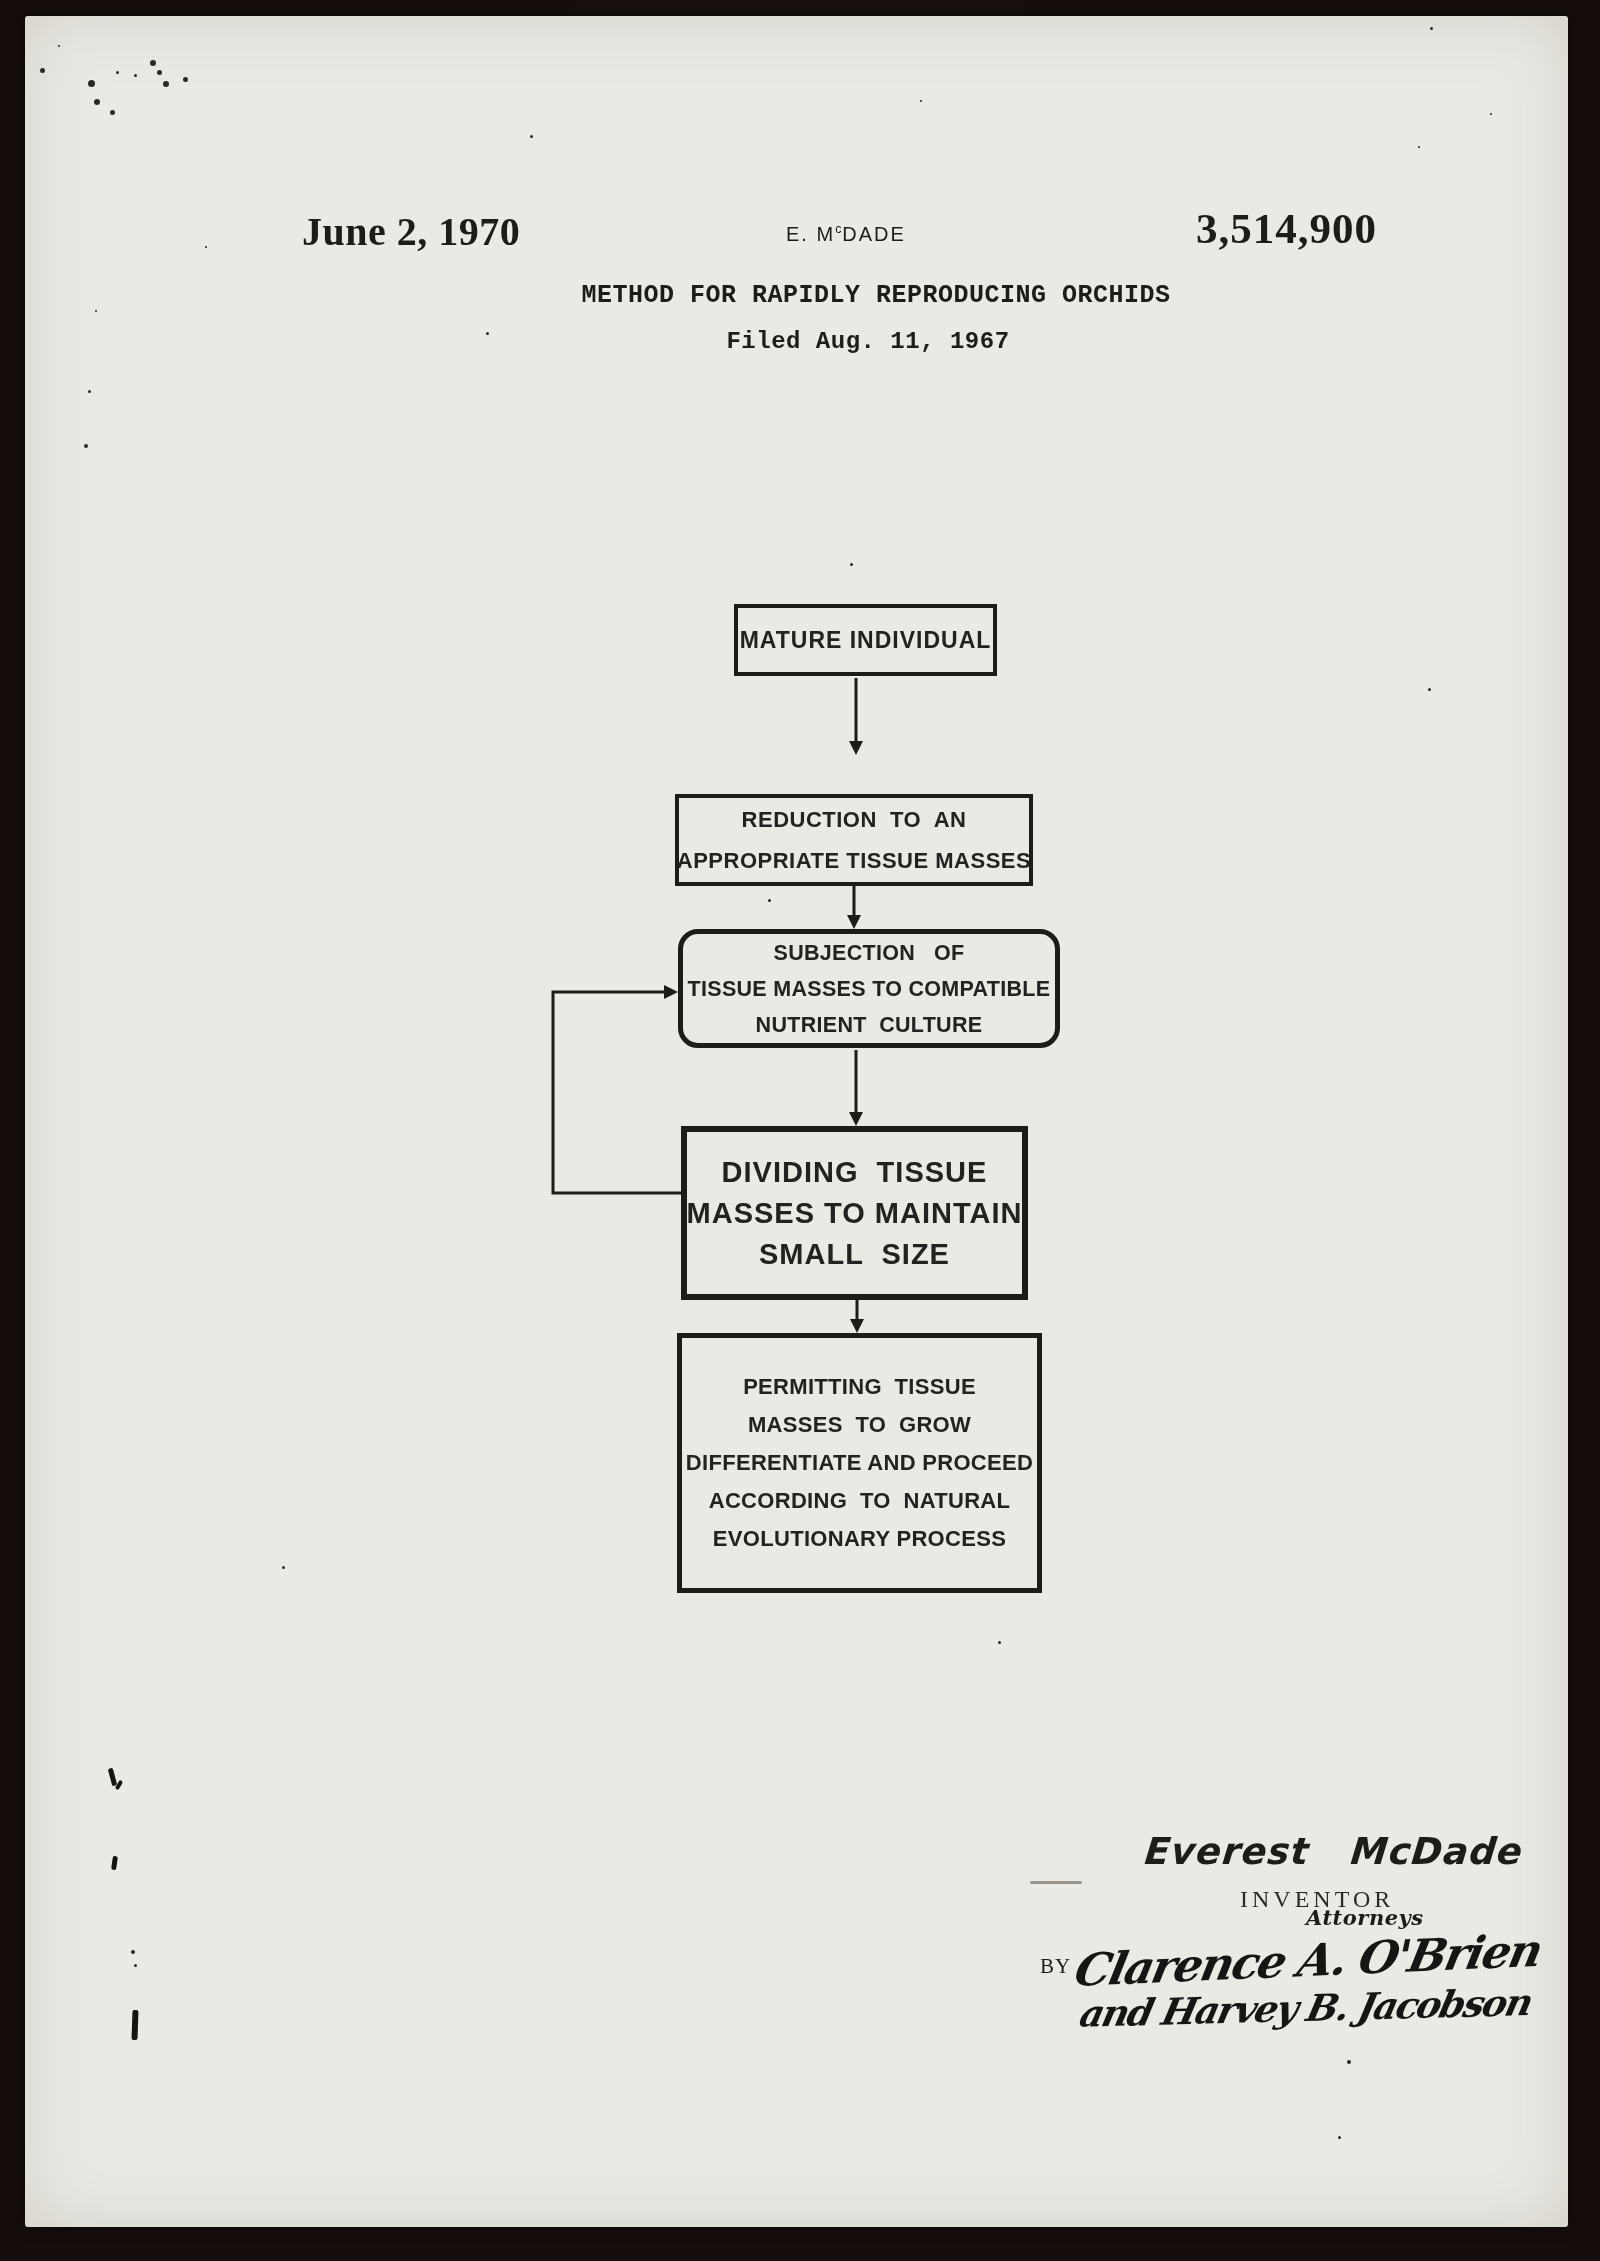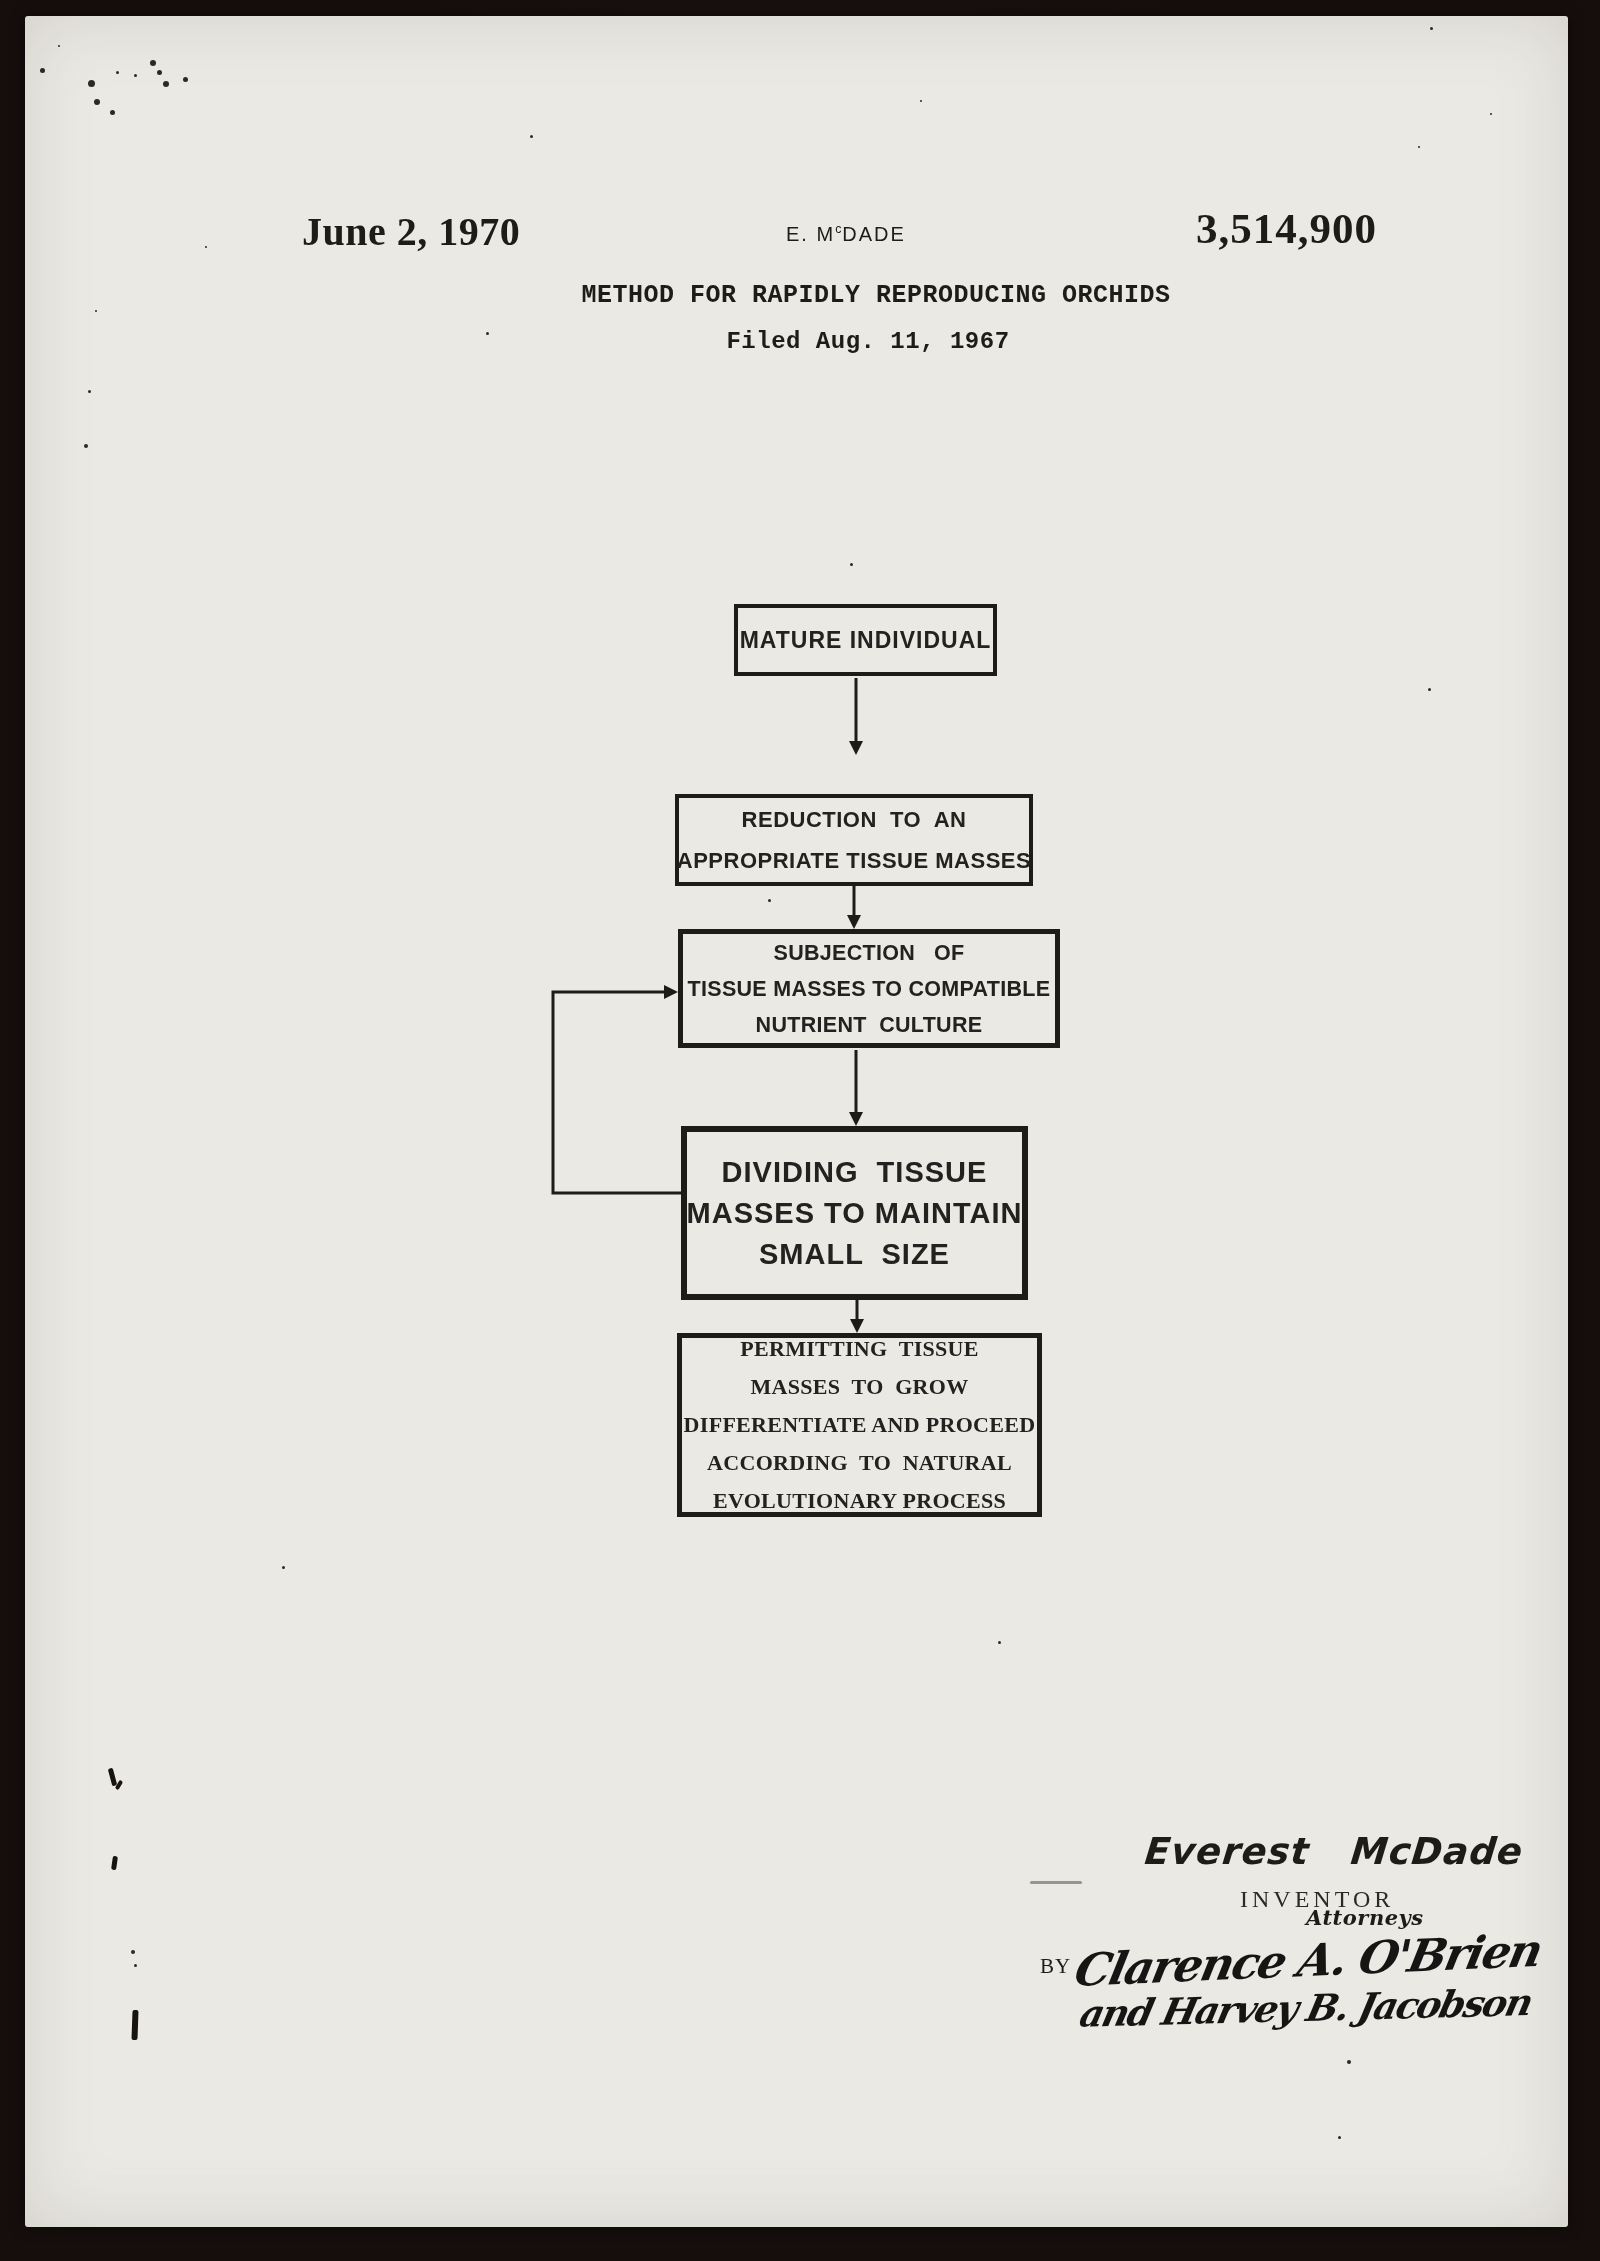--- a/index.html
+++ b/index.html
@@ -33,23 +33,23 @@
   .fbox{
     border:4px solid #1e1c19;
     background:#eae9e4;
     display:flex;flex-direction:column;align-items:center;justify-content:center;
     text-align:center;font-weight:700;color:#242220;
     box-sizing:border-box;
   }
   .fbox .ln{white-space:pre;display:block;}
   .b1{left:734px;top:604px;width:263px;height:72px;font-size:23px;letter-spacing:1px;}
   .b2{left:675px;top:755px;width:358px;height:92px;font-size:22px;line-height:41px;letter-spacing:.5px;margin-top:39px;}
-  .b3{left:678px;top:929px;width:382px;height:119px;border-width:5px;font-size:21.5px;line-height:36px;letter-spacing:.3px;}
+  .b3{left:678px;top:929px;width:382px;height:119px;border-width:5px;font-size:21.5px;line-height:36px;letter-spacing:.3px;border-radius:20px;}
   .b4{left:681px;top:1126px;width:347px;height:174px;border-width:6px;font-size:29px;line-height:41px;letter-spacing:1px;}
-  .b5{left:677px;top:1333px;width:365px;height:184px;border-width:5px;font-size:22px;line-height:38px;letter-spacing:.3px;font-family:Liberation Serif, serif;}
+  .b5{left:677px;top:1333px;width:365px;height:260px;border-width:5px;font-size:22px;line-height:38px;letter-spacing:.3px;}
 
   .connectors{position:absolute;left:0;top:0;width:1600px;height:2261px;pointer-events:none;}
 
   
   .inventor-name{left:1145px;top:1830px;font-family:"DejaVu Sans",sans-serif;font-style:italic;font-weight:700;font-size:37px;transform:skewX(-6deg);white-space:pre;letter-spacing:1px;}
   .inventor-label{left:1240px;top:1886px;font-family:"Liberation Serif",serif;font-size:24px;letter-spacing:4px;color:#2c2a27;}
   .by-label{left:1040px;top:1954px;font-family:"Liberation Serif",serif;font-size:21px;letter-spacing:1px;}
   .cursive{font-family:"DejaVu Serif",serif;font-style:italic;font-weight:700;letter-spacing:-2px;color:#171513;}
   .sig1{left:1078px;top:1934px;font-size:45px;transform:skewX(-14deg) rotate(-2.5deg);white-space:pre;}
   .sig2{left:1082px;top:1986px;font-size:37px;transform:skewX(-14deg) rotate(-1.5deg);white-space:pre;}

